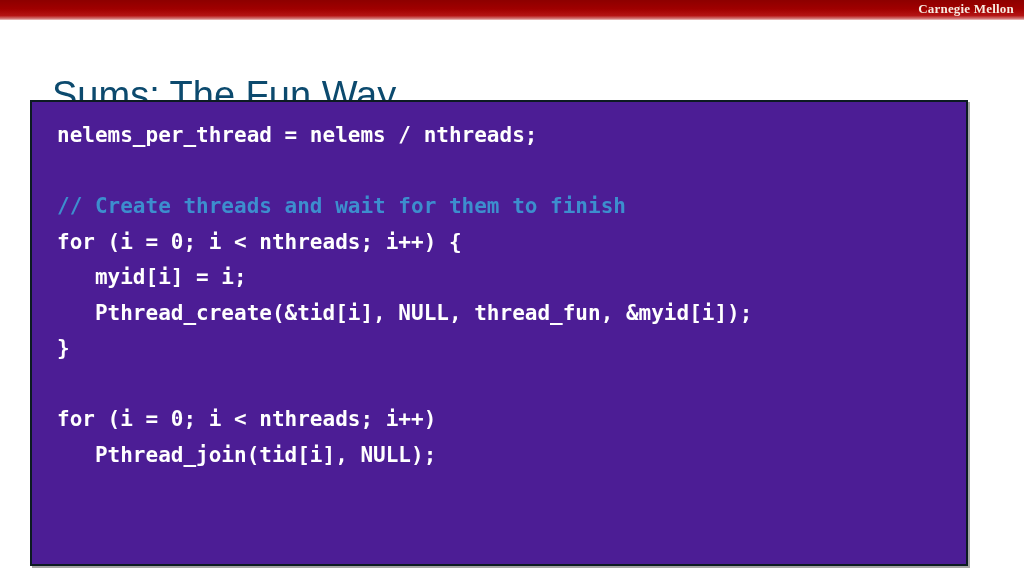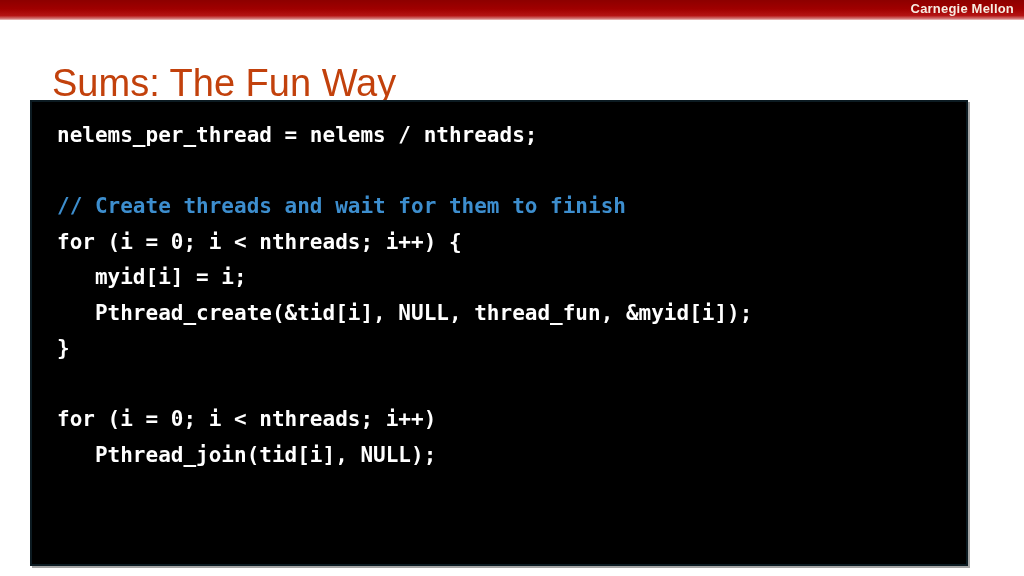--- a/index.html
+++ b/index.html
@@ -21,50 +21,50 @@
     left: 0;
     top: 0;
     width: 1024px;
     height: 20px;
     background: linear-gradient(to bottom, #8d0000 0%, #a00000 45%, #b41414 78%, #d98a8a 96%, #f6e8e4 100%);
   }
   #brand-text {
     position: absolute;
     right: 10px;
     top: 1px;
-    font-family: Liberation Sans, sans-serif;
+    font-family: Liberation Serif, serif;
     font-weight: bold;
     font-size: 13px;
     line-height: 16px;
     color: #f7ece2;
     letter-spacing: 0.2px;
     white-space: nowrap;
   }
 
   
   #slide-title {
     position: absolute;
     left: 52px;
-    top: 36px;
+    top: 48px;
     font-family: "Liberation Sans", sans-serif;
     font-weight: normal;
     font-size: 38px;
     line-height: 44px;
-    color: #c2410c;
+    color: #0c4a6e;
     white-space: nowrap;
   }
 
   
   #code-panel {
     position: absolute;
     left: 30px;
     top: 100px;
     width: 938px;
     height: 466px;
-    background: #000000;
+    background: #4c1d95;
     border: 2px solid #0c1b22;
     box-sizing: border-box;
     box-shadow: 2px 2px 0 rgba(0,0,0,0.35);
     overflow: hidden;
   }
   #code-listing {
     position: absolute;
     left: 25px;
     top: 16px;
     right: 0;

